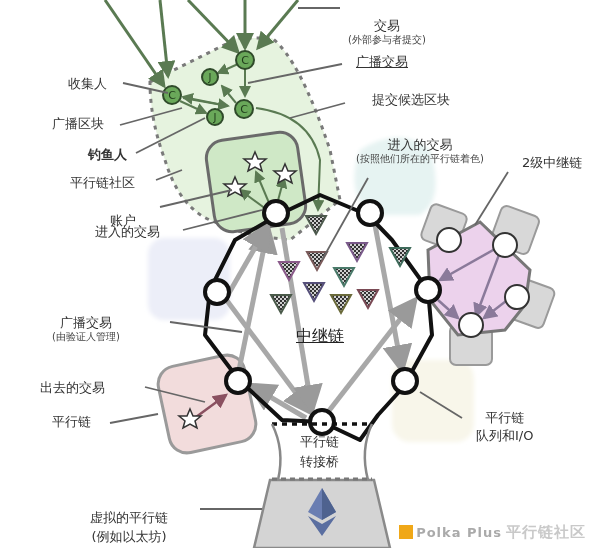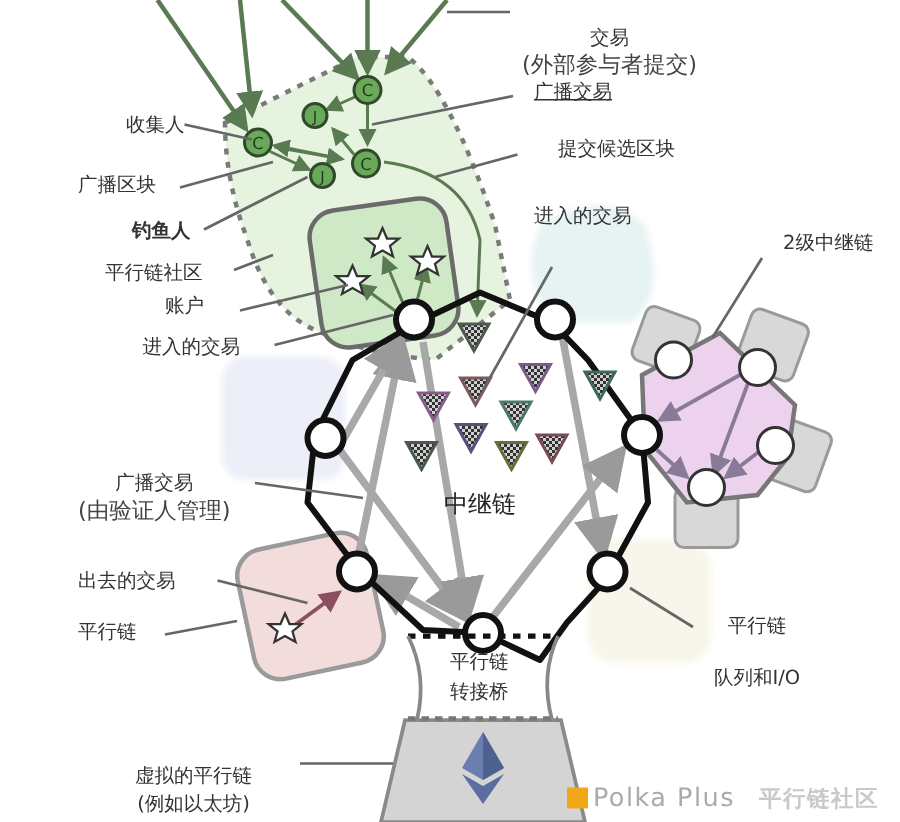--- a/index.html
+++ b/index.html
@@ -1,24 +1,24 @@
 <!DOCTYPE html>
 <html><head>
 <meta charset="utf-8">
 <style>
   html, body { margin: 0; padding: 0; background: #ffffff; }
   body { width: 600px; height: 548px; overflow: hidden; position: relative; font-family: "DejaVu Sans", sans-serif; }
   #diagram { position: absolute; left: 0; top: 0; width: 600px; height: 548px; }
   .lbl { position: absolute; color: #333333; font-size: 13px; white-space: nowrap; line-height: 1.2; }
-  .sub { display: block; font-size: 15px; color: #444444; }
+  .sub { display: block; font-size: 10px; color: #444444; }
   .center { text-align: center; }
-  .big { font-size: 16px; color: #222; }
+  .big { font-size: 16px; color: #222; text-decoration: underline; }
   .wm { position: absolute; right: 14px; bottom: 6px; font-size: 15px; color: #c9c9c9; font-weight: bold; letter-spacing: 1px; }
   .wm-box { display: inline-block; width: 14px; height: 14px; background: #f0a818; margin-right: 3px; vertical-align: -2px; }
-  .wm-en { font-size: 17px; color: #aaa; font-weight: normal; margin-right: 16px; }
+  .wm-en { font-size: 13px; color: #aaa; font-weight: bold; margin-right: 4px; }
 </style>
 </head>
 <body>
 
 <svg id="diagram" viewBox="0 0 600 548" xmlns="http://www.w3.org/2000/svg">
   <defs>
     <pattern id="checker" width="4" height="4" patternUnits="userSpaceOnUse">
       <rect width="4" height="4" fill="#cfcfcf"></rect>
       <rect width="2" height="2" fill="#333"></rect>
       <rect x="2" y="2" width="2" height="2" fill="#333"></rect>
@@ -203,42 +203,43 @@
 </svg>
 
 <div class="lbl center" style="left:348px;top:2px;margin-top:16px;">
   <span>交易</span>
   <span class="sub">(外部参与者提交)</span>
 </div>
 <div class="lbl" style="left:356px;top:54px;text-decoration:underline;">广播交易</div>
 <div class="lbl" style="left:372px;top:92px;">提交候选区块</div>
 <div class="lbl center" style="left:356px;top:137px;">
   <span>进入的交易</span>
+  <span class="sub">(按照他们所在的平行链着色)</span>
 </div>
 <div class="lbl" style="left:522px;top:155px;">2级中继链</div>
 
-<div class="lbl" style="left:84px;top:76px;">收集人</div>
+<div class="lbl" style="left:68px;top:76px;">收集人</div>
 <div class="lbl" style="left:52px;top:116px;">广播区块</div>
 <div class="lbl" style="left:88px;top:147px;font-weight:bold;">钓鱼人</div>
 <div class="lbl" style="left:70px;top:175px;text-align:center;">平行链社区</div>
-<div class="lbl" style="left:110px;top:196px;font-family:Liberation Serif, serif;">账户</div>
+<div class="lbl" style="left:110px;top:213px;">账户</div>
 <div class="lbl" style="left:95px;top:224px;">进入的交易</div>
 
 <div class="lbl big" style="left:296px;top:326px;">中继链</div>
 
 <div class="lbl center" style="left:52px;top:315px;">
   <span>广播交易</span>
   <span class="sub">(由验证人管理)</span>
 </div>
-<div class="lbl" style="left:52px;top:380px;">出去的交易</div>
+<div class="lbl" style="left:40px;top:380px;">出去的交易</div>
 <div class="lbl" style="left:52px;top:414px;">平行链</div>
 
 <div class="lbl center" style="left:476px;top:410px;">
   <span style="display:block">平行链</span>
-  <span style="display:block;margin-top:19px">队列和I/O</span>
+  <span style="display:block;margin-top:2px">队列和I/O</span>
 </div>
 
 <div class="lbl center" style="left:300px;top:434px;">
   <span style="display:block">平行链</span>
   <span style="display:block;margin-top:4px">转接桥</span>
 </div>
 
 <div class="lbl center" style="left:90px;top:510px;">
   <span style="display:block">虚拟的平行链</span>
   <span style="display:block;margin-top:3px">(例如以太坊)</span>

